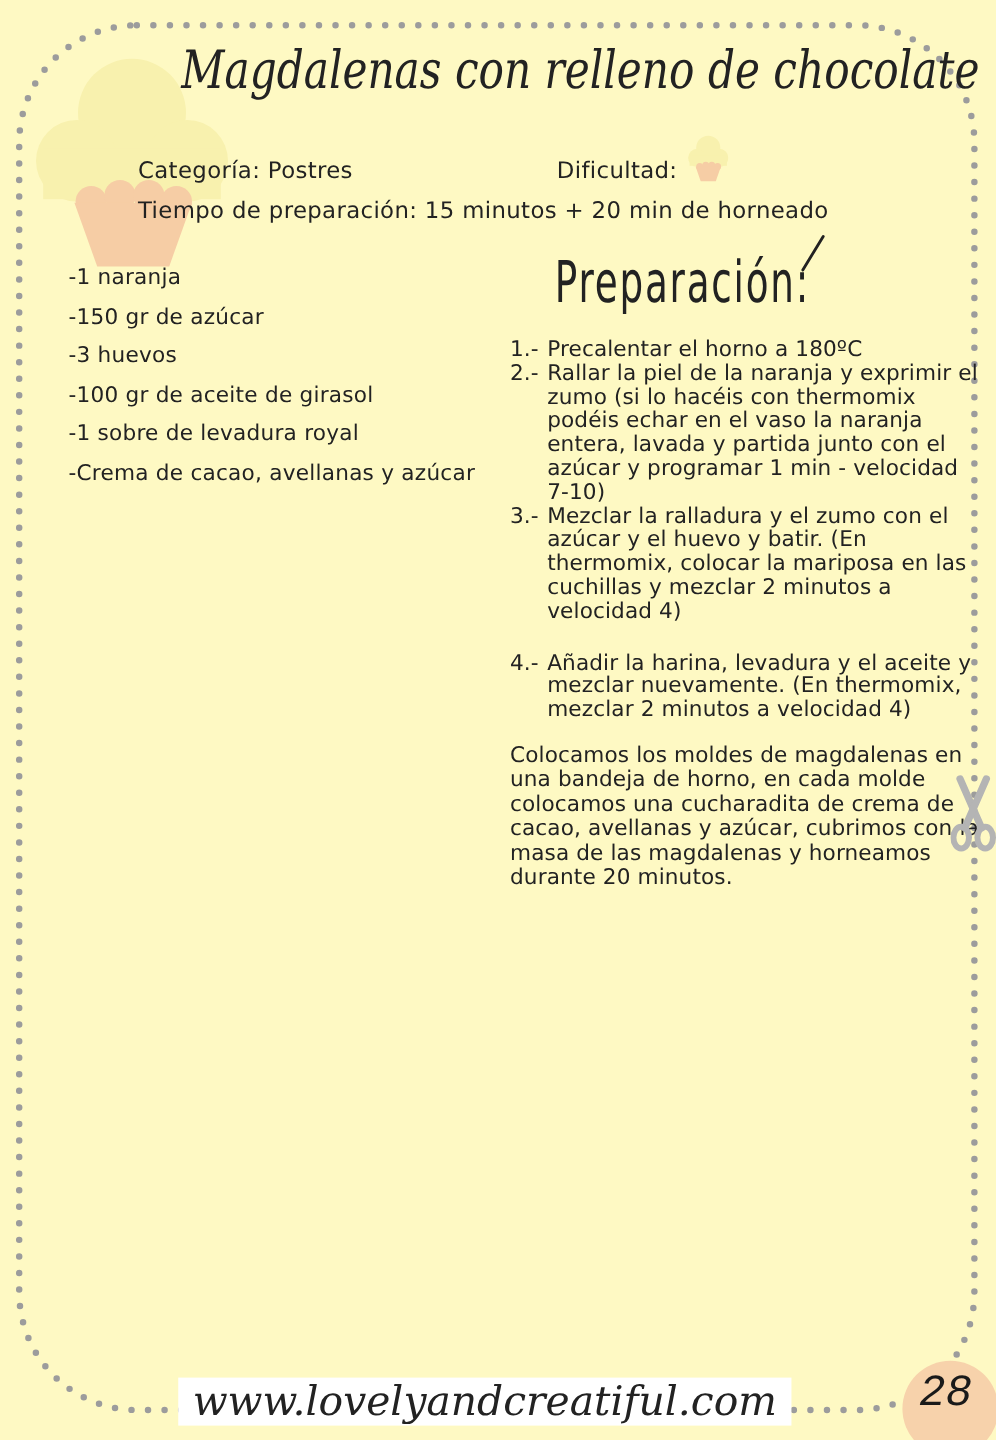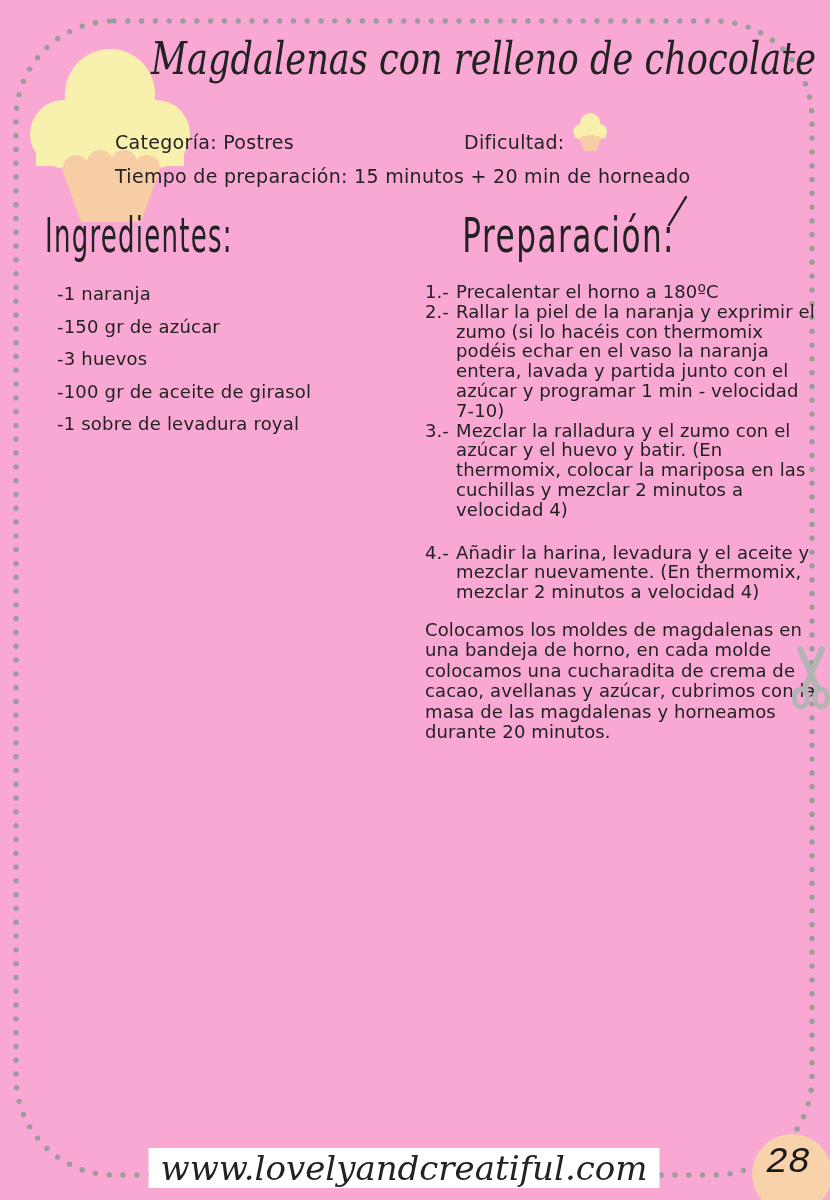--- a/index.html
+++ b/index.html
@@ -1,16 +1,16 @@
 <!DOCTYPE html>
 <html><head>
 <meta charset="utf-8">
 <style>
   html,body{margin:0;padding:0;background:#ffffff;}
-  .page{position:relative;width:830px;height:1200px;background:#f9a8d4;overflow:hidden;
+  .page{position:relative;width:830px;height:1200px;background:#fef9c3;overflow:hidden;
         font-family:"DejaVu Sans",sans-serif;color:#222;}
 
   
   .border-svg{position:absolute;left:0;top:0;z-index:1;}
 
   
   .cupcake-lg{position:absolute;left:28px;top:42px;z-index:2;}
   .cupcake-sm{position:absolute;left:573px;top:109px;z-index:3;}
 
   
@@ -103,27 +103,27 @@
       <circle cx="72" cy="125" r="14"></circle>
       <circle cx="96" cy="125" r="14"></circle>
       <circle cx="119" cy="130" r="14"></circle>
       <path d="M32,131 L52,188 L112,188 L132,131 Z"></path>
     </g>
   </svg>
 
   <div class="meta meta-time">Tiempo de preparación: 15 minutos + 20 min de horneado</div>
 
   <section class="col col-ingredients">
-    <h2><span class="squish squish-ing">Ingredientes:</span></h2>
     <div class="ing-list">
       <div class="ing-item">-1 naranja</div>
       <div class="ing-item">-150 gr de azúcar</div>
       <div class="ing-item">-3 huevos</div>
       <div class="ing-item">-100 gr de aceite de girasol</div>
       <div class="ing-item">-1 sobre de levadura royal</div>
+      <div class="ing-item">-Crema de cacao, avellanas y azúcar</div>
     </div>
   </section>
 
   <section class="col col-preparation">
     <svg class="accent-stroke" width="26" height="34" aria-hidden="true">
       <line x1="4" y1="31" x2="21" y2="3" stroke="#222" stroke-width="2.4" stroke-linecap="round"></line>
     </svg>
     <h2><span class="squish squish-prep">Preparación:</span></h2>
     <div class="steps">
       <div class="step">

